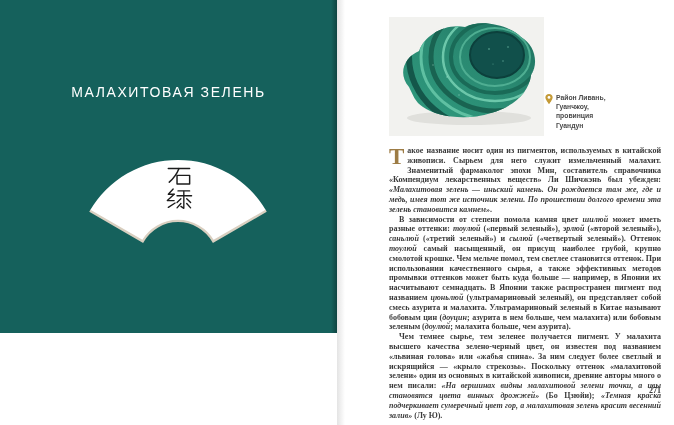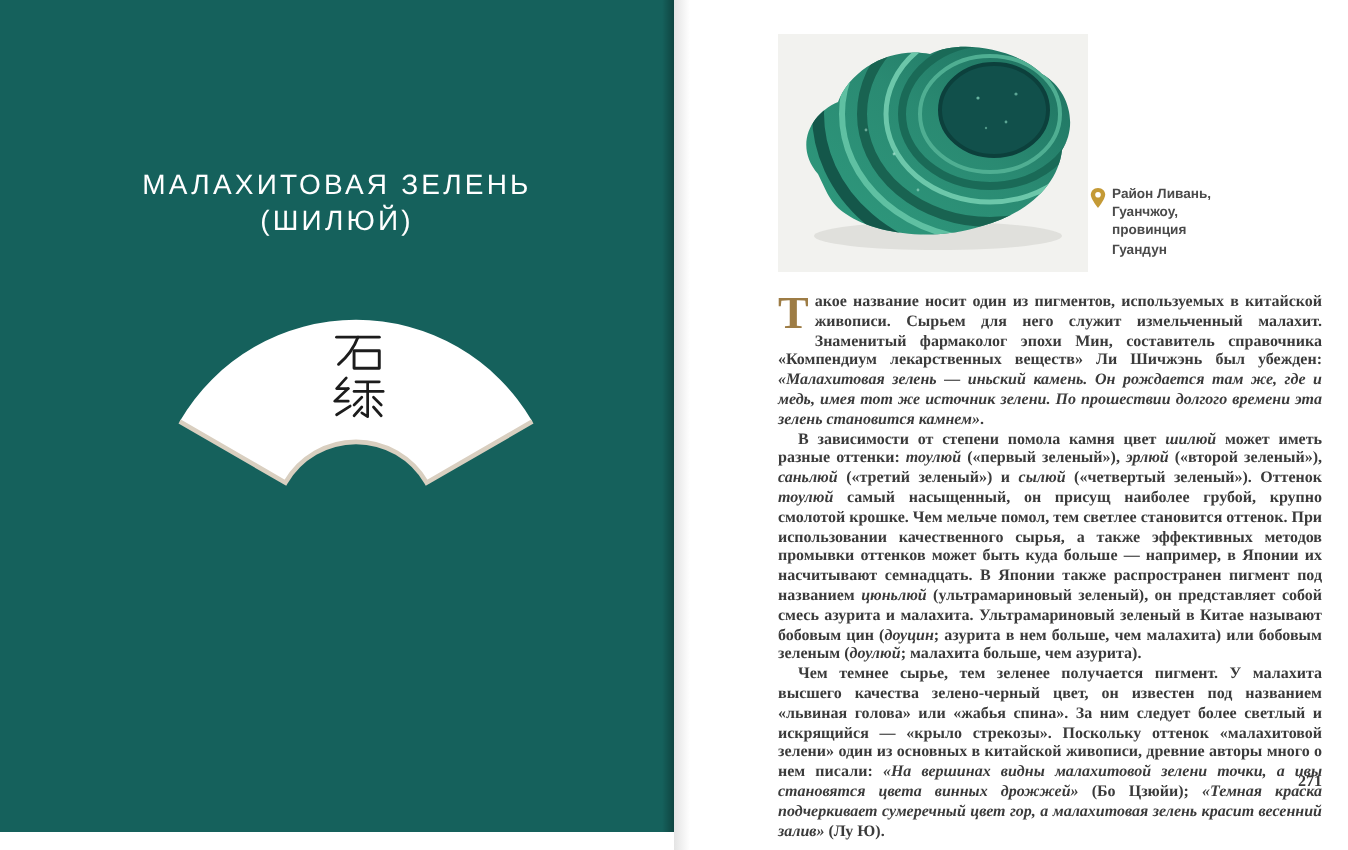--- a/index.html
+++ b/index.html
@@ -1,20 +1,20 @@
 <!DOCTYPE html>
 <html style="--page_teal: #15615c; --accent_gold: #9d7c45; --pin_gold: #c49a36; --fan_edge: #d9cfc0; --text_dark: #3b3b3b; --photo_bg: #f2f2ef;"><head>
 <meta charset="utf-8">
 <style>
   html,body{margin:0;padding:0;background:#ffffff;}
   #canvas{position:relative;width:674px;height:425px;overflow:hidden;
           font-family:"Liberation Serif", serif;}
 
   
-  .left-page{position:absolute;left:0;top:0;width:337px;height:416px;
+  .left-page{position:absolute;left:0;top:0;width:337px;height:333px;
              background:var(--page_teal);}
   .left-page::after{content:"";position:absolute;right:0;top:0;width:6px;height:100%;
              background:linear-gradient(to left, rgba(0,0,0,.30), rgba(0,0,0,0));}
   .chapter-title{position:absolute;left:0;top:83px;width:100%;
              text-align:center;color:#ffffff;
              font-family:"Liberation Sans", sans-serif;
              font-size:14px;line-height:18px;letter-spacing:1.6px;font-weight:400;}
   .fan-wrap{position:absolute;left:81px;top:150px;width:194px;height:107px;}
 
   
@@ -45,21 +45,20 @@
 </style>
 </head>
 <body>
 
 <div id="canvas">
 
   <div class="left-page">
 
     <div class="chapter-title">
       <div>МАЛАХИТОВАЯ ЗЕЛЕНЬ</div>
-      <div>(ШИЛЮЙ)</div>
     </div>
 
     <div class="fan-wrap">
       <svg width="194" height="107" viewBox="0 0 200 110">
 
         <path d="M 9.1 62.5 A 105 105 0 0 1 190.9 62.5 L 136.4 94 A 42 42 0 0 0 63.6 94 Z" fill="#ffffff"></path>
 
         <path d="M 9.1 62.5 L 63.6 94 A 42 42 0 0 1 136.4 94 L 190.9 62.5" fill="none" stroke="#d9cfc0" stroke-width="2.4"></path>
 
         <g stroke="#1c1c1c" stroke-width="1.5" fill="none" stroke-linecap="round" stroke-linejoin="round">

